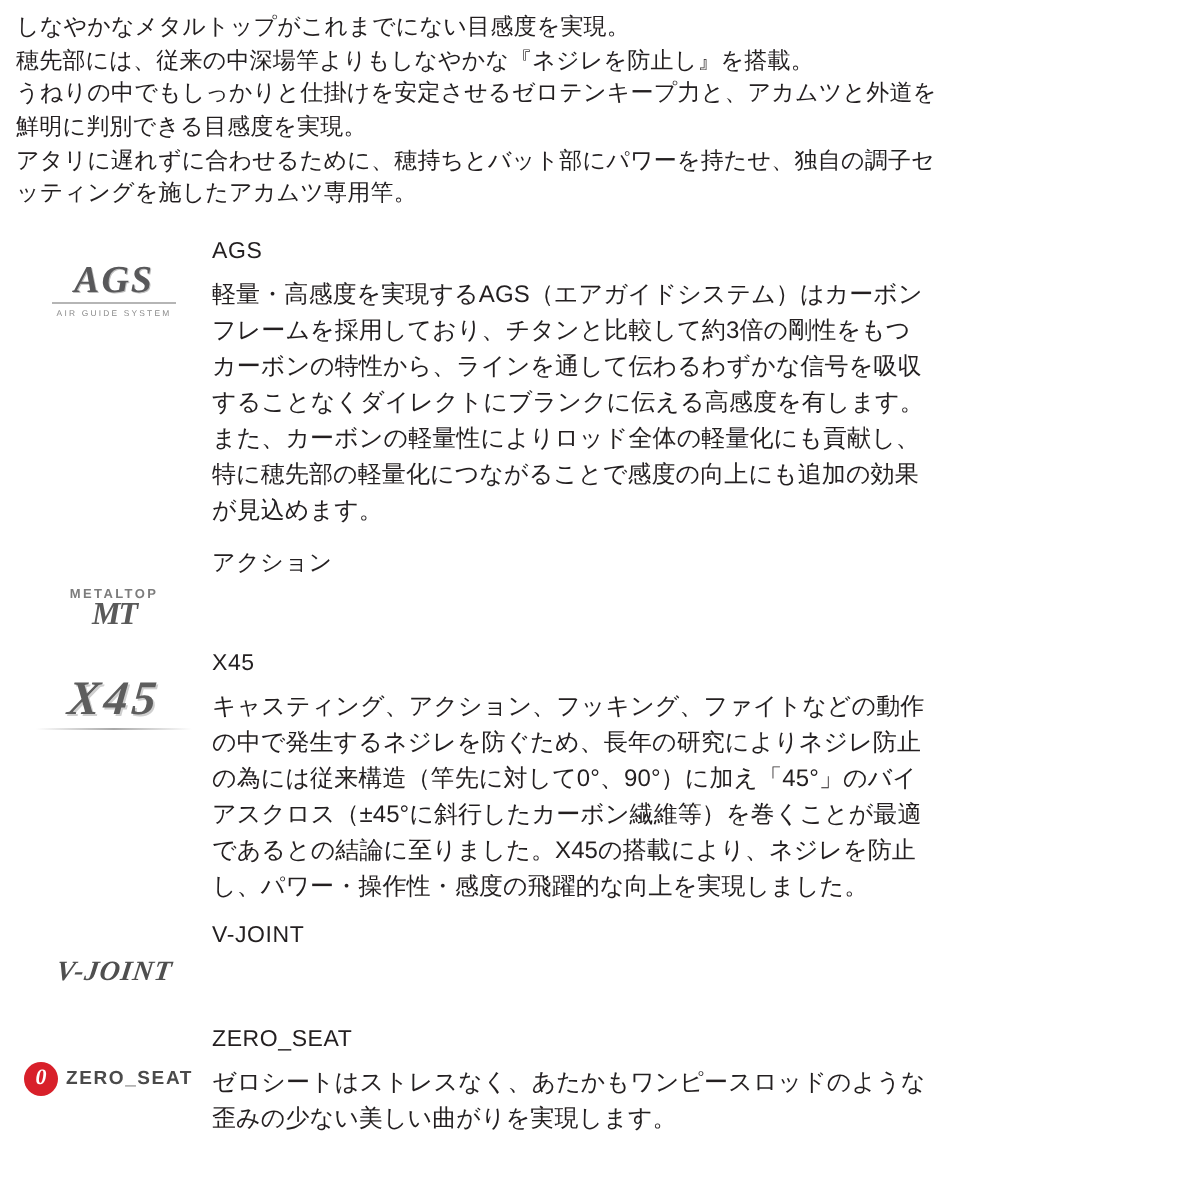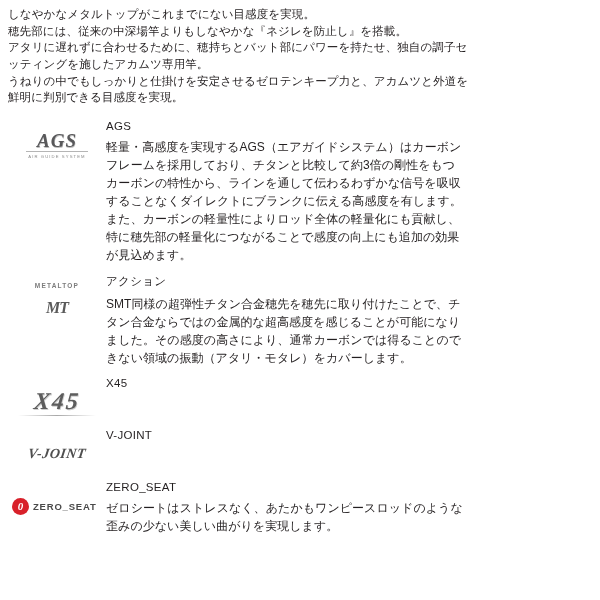--- a/index.html
+++ b/index.html
@@ -94,21 +94,21 @@
   }
   .logo-ags .rule {
     width: 62px;
     height: 1px;
     background: #b5b5b5;
     margin-top: 1px;
   }
 
   
   .logo-mt {
-    justify-content: space-between;
+    justify-content: flex-end;
   }
   .logo-mt .mt-top {
     font-family: "Liberation Sans", sans-serif;
     font-size: 6.5px;
     letter-spacing: 1.2px;
     color: #7c7c7c;
     font-weight: bold;
   }
   .logo-mt .mt-big {
     font-family: "Liberation Serif", serif;
@@ -175,22 +175,22 @@
   }
 </style>
 </head>
 <body>
 
 <div class="page">
 
   <div class="intro">
     <p>しなやかなメタルトップがこれまでにない目感度を実現。</p>
     <p>穂先部には、従来の中深場竿よりもしなやかな『ネジレを防止し』を搭載。</p>
+    <p>うねりの中でもしっかりと仕掛けを安定させるゼロテンキープ力と、アカムツと外道を鮮明に判別できる目感度を実現。</p>
     <p>アタリに遅れずに合わせるために、穂持ちとバット部にパワーを持たせ、独自の調子セッティングを施したアカムツ専用竿。</p>
-    <p>うねりの中でもしっかりと仕掛けを安定させるゼロテンキープ力と、アカムツと外道を鮮明に判別できる目感度を実現。</p>
   </div>
 
   <div class="feature">
     <div class="logo-col">
       <div class="logo logo-ags">
         <div class="big">AGS</div>
         <div class="rule"></div>
         <div class="sub">AIR GUIDE SYSTEM</div>
       </div>
     </div>
@@ -202,33 +202,33 @@
 
   <div class="feature">
     <div class="logo-col">
       <div class="logo logo-mt">
         <div class="mt-top">METALTOP</div>
         <div class="mt-big">MT</div>
       </div>
     </div>
     <div class="text-col">
       <h3 class="feat-title">アクション</h3>
-      <p class="feat-body">SMT同様の超弾性チタン合金穂先を穂先に取り付けたことで、チタン合金ならではの金属的な超高感度を感じることが可能になりました。その感度の高さにより、通常カーボンでは得ることのできない領域の振動（アタリ・モタレ）をカバーします。</p>
     </div>
   </div>
 
   <div class="feature">
     <div class="logo-col">
       <div class="logo logo-x45">
         <div class="big">X45</div>
         <div class="x45-line"></div>
       </div>
     </div>
     <div class="text-col">
       <h3 class="feat-title">X45</h3>
+      <p class="feat-body">キャスティング、アクション、フッキング、ファイトなどの動作の中で発生するネジレを防ぐため、長年の研究によりネジレ防止の為には従来構造（竿先に対して0°、90°）に加え「45°」のバイアスクロス（±45°に斜行したカーボン繊維等）を巻くことが最適であるとの結論に至りました。X45の搭載により、ネジレを防止し、パワー・操作性・感度の飛躍的な向上を実現しました。</p>
     </div>
   </div>
 
   <div class="feature">
     <div class="logo-col">
       <div class="logo logo-vj">
         <div class="big">V-JOINT</div>
       </div>
     </div>
     <div class="text-col">

